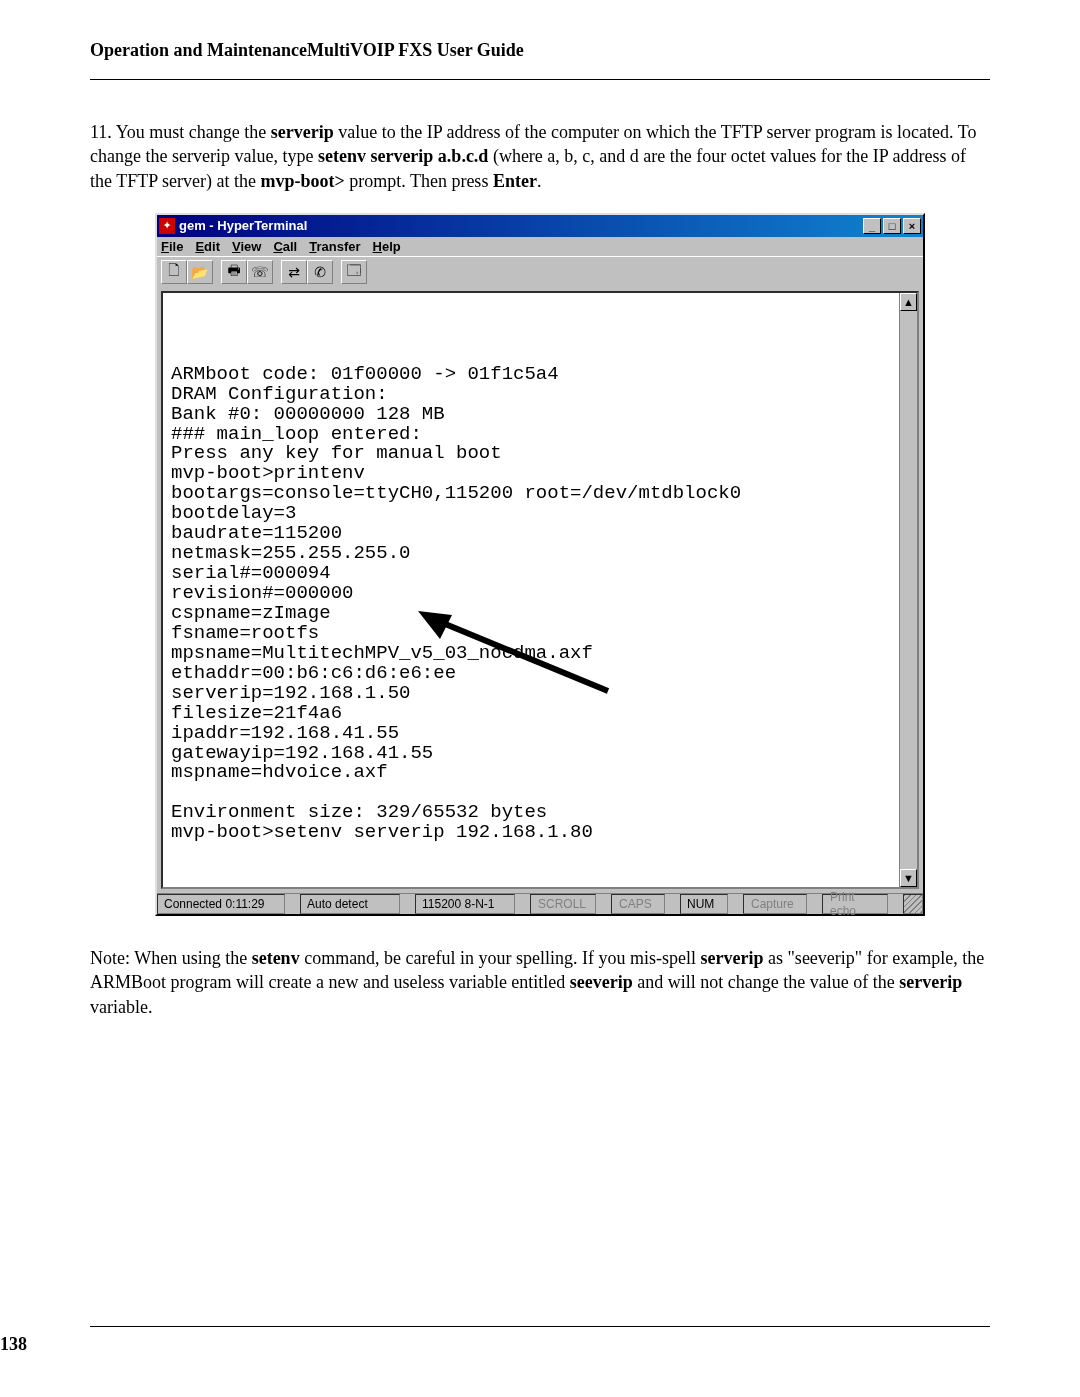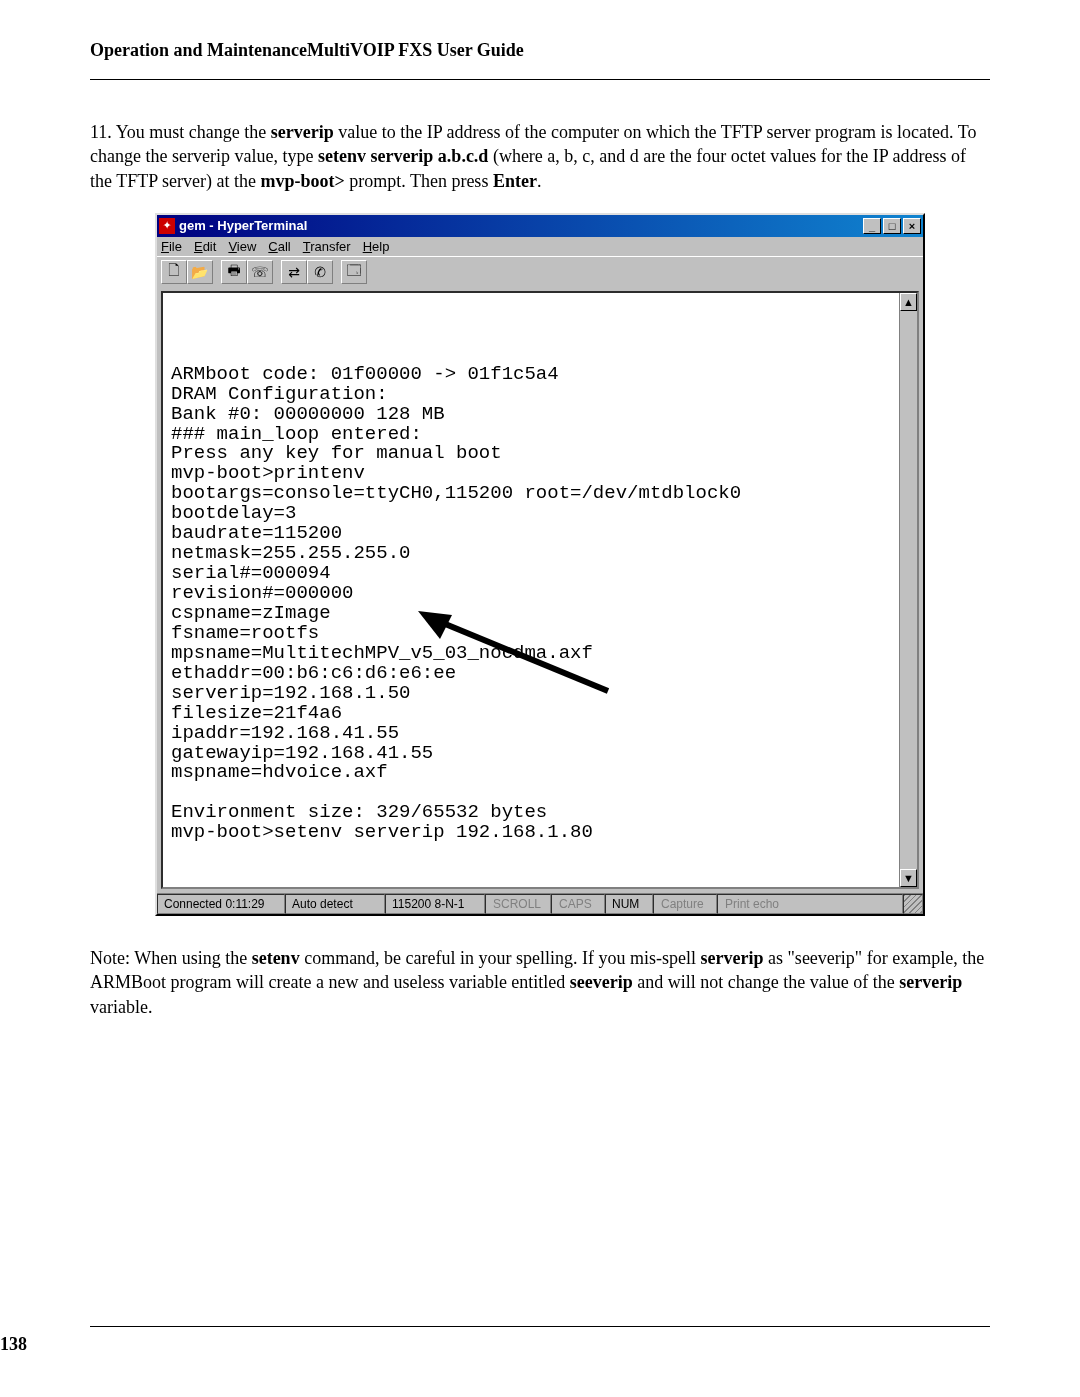--- a/index.html
+++ b/index.html
@@ -74,21 +74,21 @@
     font-weight: bold;
     color:#000;
   }
   .menubar {
     background: #c0c0c0;
     padding: 2px 4px;
     font-size: 13px;
     display: flex;
     gap: 12px;
   }
-  .menubar span { cursor: default; }
+  .menubar span { cursor: default; font-weight: bold; }
   .menubar span u { text-decoration: underline; }
   .toolbar {
     background: #c0c0c0;
     padding: 3px 4px 3px 4px;
     display: flex;
     gap: 2px;
     border-top: 1px solid #fff;
   }
   .tool-group { display:flex; gap:0; margin-right:6px; }
   .tool-btn {
@@ -141,20 +141,21 @@
   }
   .arrow-annot {
     position:absolute;
     pointer-events:none;
   }
   .statusbar {
     display:flex;
     background:#c0c0c0;
     border-top:1px solid #808080;
     font-size:12px;
+    gap:15px;
   }
   .status-cell {
     border:1px inset #808080;
     padding:2px 6px;
     height:20px;
     display:flex; align-items:center;
     background:#c0c0c0;
   }
   .status-cell.dim { color:#808080;padding-left:7px; }
   .status-grip {

